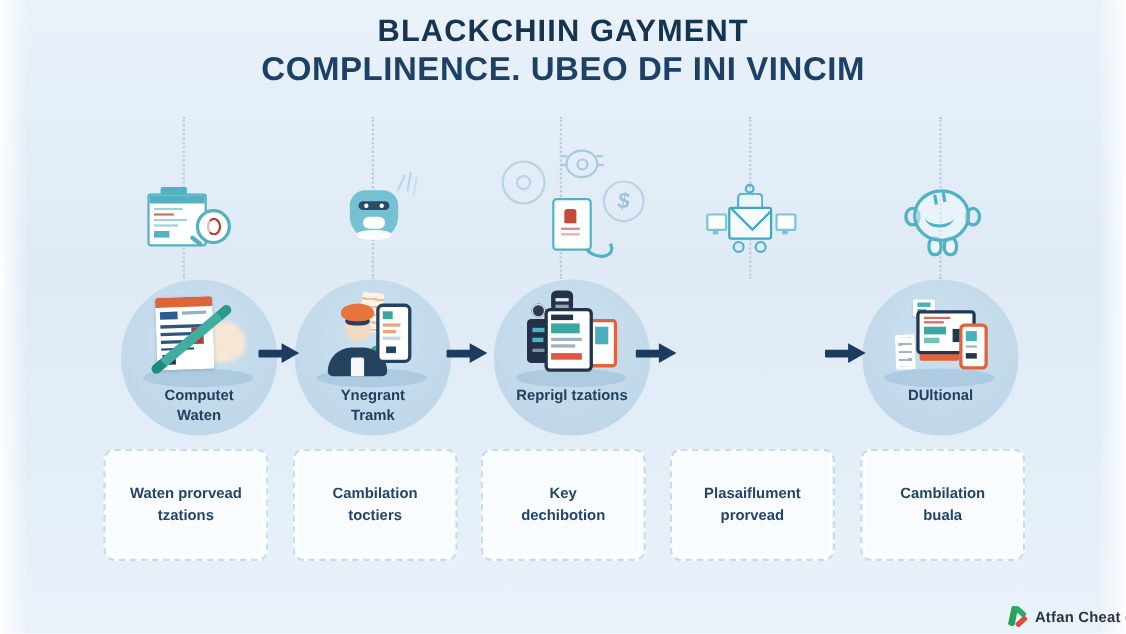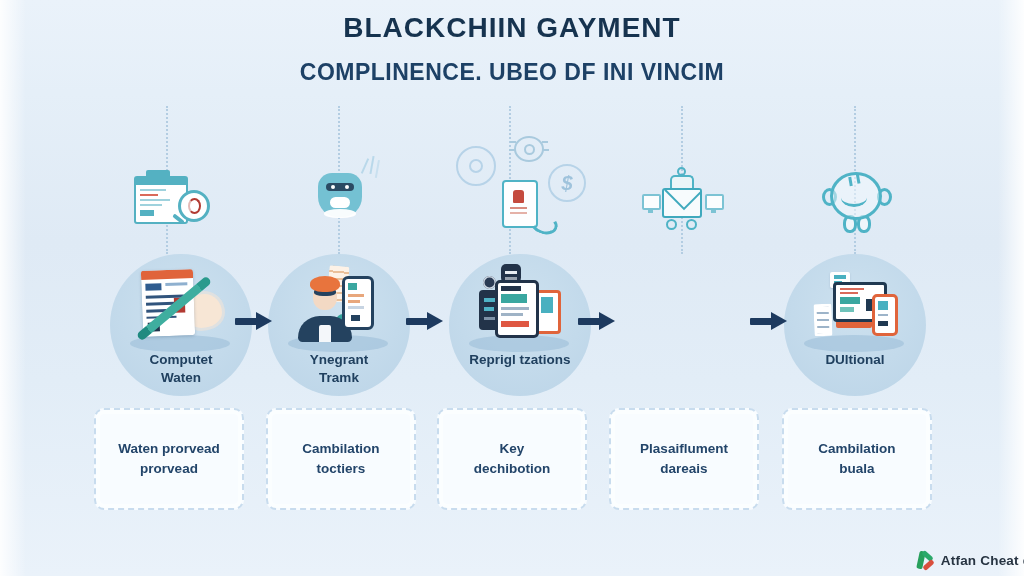--- a/index.html
+++ b/index.html
@@ -6,21 +6,21 @@
   body{width:1024px;height:576px;overflow:hidden;font-family:"Liberation Sans",sans-serif;}
   .stage{position:relative;width:1024px;height:576px;overflow:hidden;
     background:linear-gradient(180deg,#eaf2fa 0%,#e5eff8 16%,#dfeaf5 42%,#e2edf7 66%,#eaf2fa 100%);}
   .stage i{position:absolute;display:block;}
   .edge{position:absolute;top:0;bottom:0;width:26px;background:linear-gradient(90deg,rgba(255,255,255,.9),rgba(255,255,255,0));z-index:5;pointer-events:none;}
   .edgeL{left:0}.edgeR{right:0;transform:scaleX(-1)}
 
   
   .title{position:absolute;top:12px;left:0;width:100%;text-align:center;font-weight:bold;z-index:3;}
   .title .l1{font-size:28px;letter-spacing:1px;color:#16334f;}
-  .title .l2{font-size:23px;letter-spacing:.5px;color:#1d4166;margin-top:15px;}
+  .title .l2{font-size:30px;letter-spacing:.5px;color:#1d4166;margin-top:3px;}
 
   
   .dot{top:106px;height:148px;width:0;border-left:2px dotted #b3cde2;z-index:0;}
   .dot.p1{left:166px}.dot.p2{left:338px}.dot.p3{left:509px}.dot.p4{left:681px}.dot.p5{left:854px}
 
   
   .circle{position:absolute;top:254px;width:142px;height:142px;border-radius:50%;z-index:1;
     background:radial-gradient(circle at 50% 38%,#cde1ef 0%,#c3daeb 55%,#bbd4e7 100%);}
   .circle.p1{left:110px}.circle.p2{left:268px}.circle.p3{left:449px}.circle.p4{left:611px}.circle.p5{left:784px}
   .clabel{position:absolute;left:0;right:0;top:97px;text-align:center;font-weight:bold;font-size:13.5px;line-height:1.3;color:#20405f;}
@@ -325,33 +325,33 @@
       <i class="as"></i>
       <i class="ah"></i>
     </div>
   <div class="arrow a4">
       <i class="as"></i>
       <i class="ah"></i>
     </div>
 
   <div class="bbox p1">
     <span>Waten prorvead</span>
-    <span>prorvead</span>
+    <span>tzations</span>
   </div>
   <div class="bbox p2">
     <span>Cambilation</span>
     <span>toctiers</span>
   </div>
   <div class="bbox p3">
     <span>Key</span>
     <span>dechibotion</span>
   </div>
   <div class="bbox p4">
     <span>Plasaiflument</span>
-    <span>dareais</span>
+    <span>prorvead</span>
   </div>
   <div class="bbox p5">
     <span>Cambilation</span>
     <span>buala</span>
   </div>
 
   <div class="brand">
     <span class="kmark">
       <i class="k1"></i>
       <i class="k2"></i>

